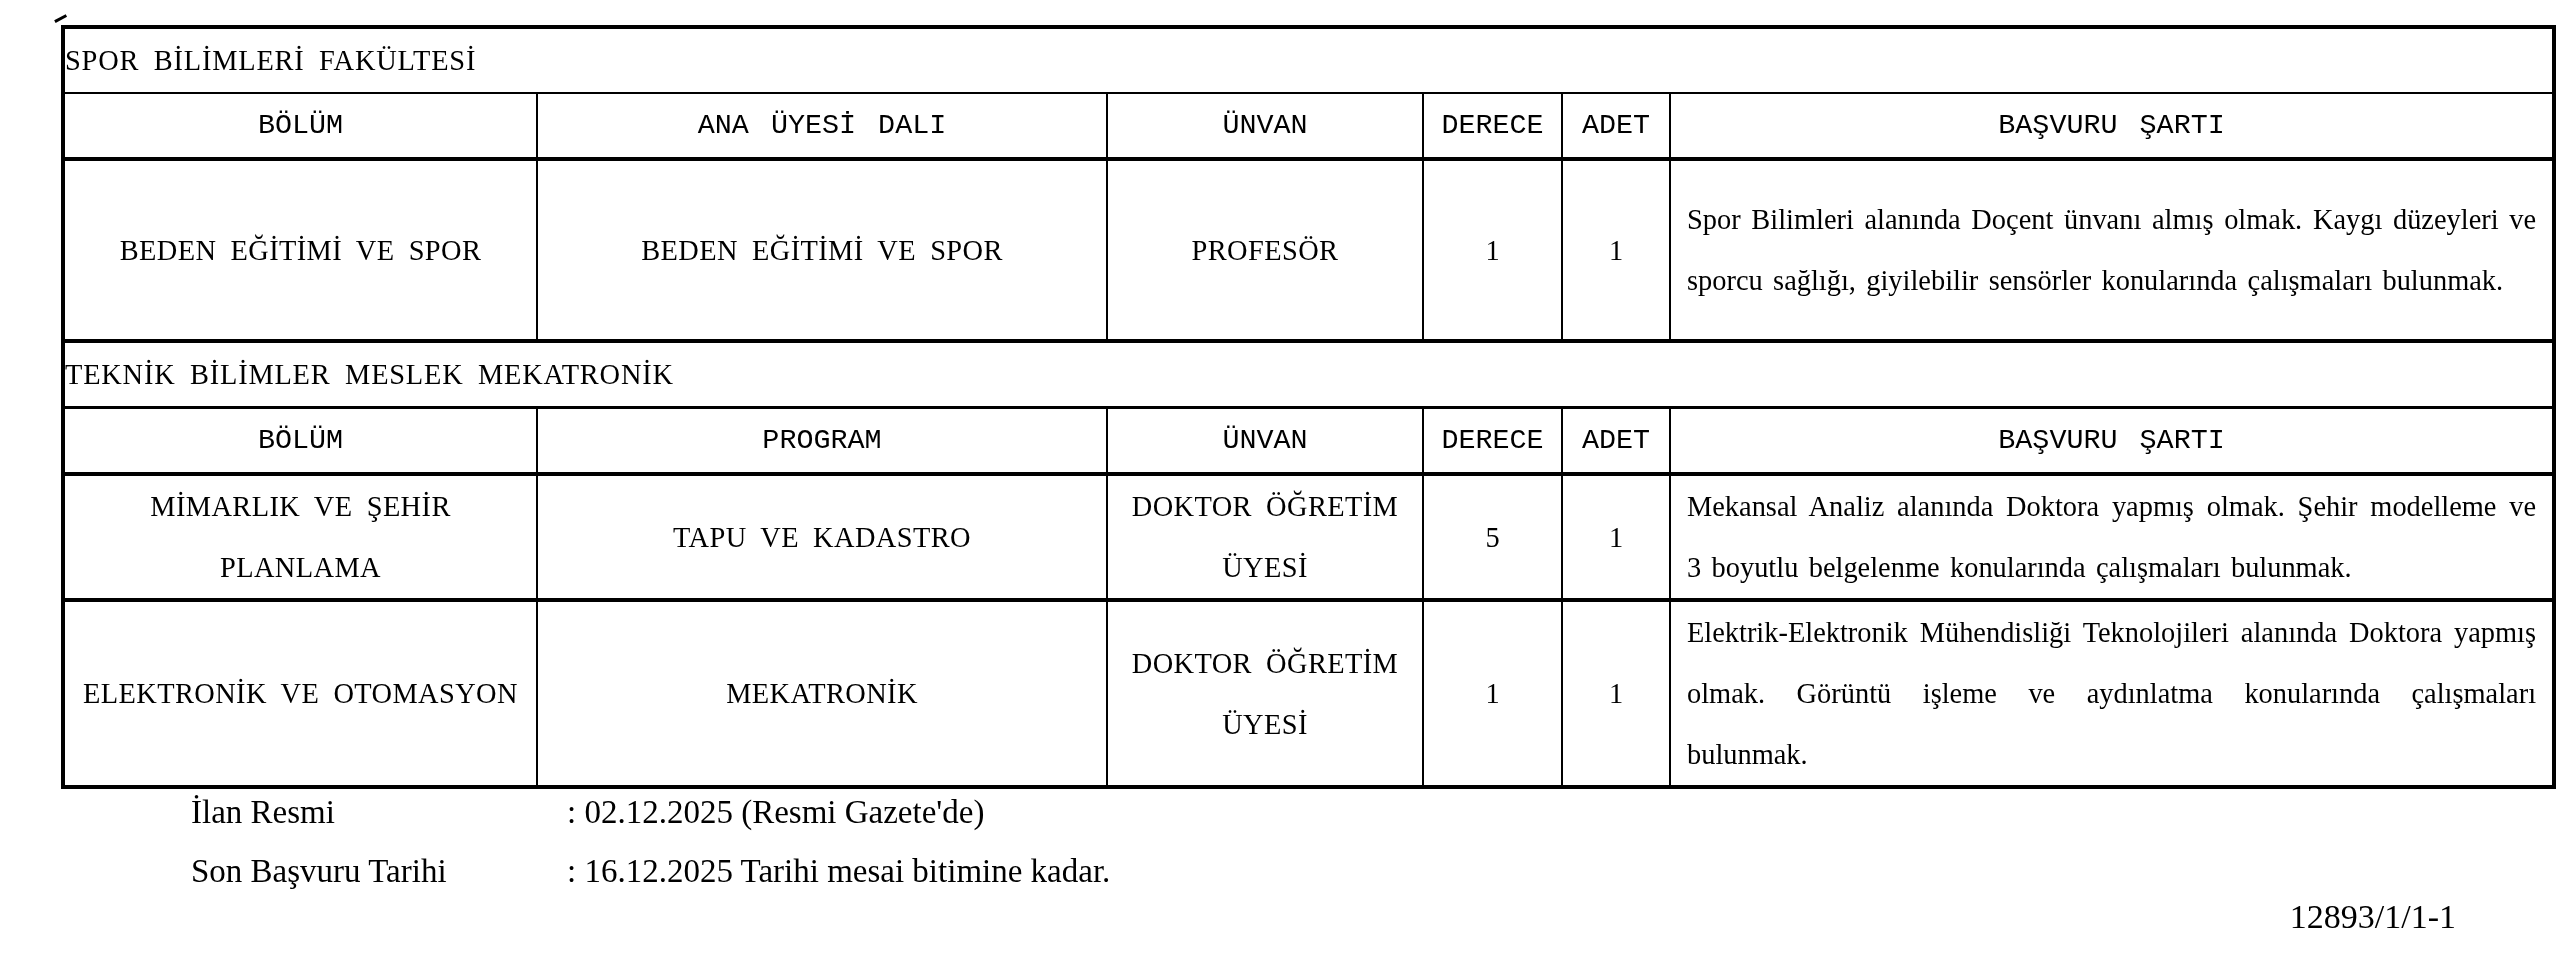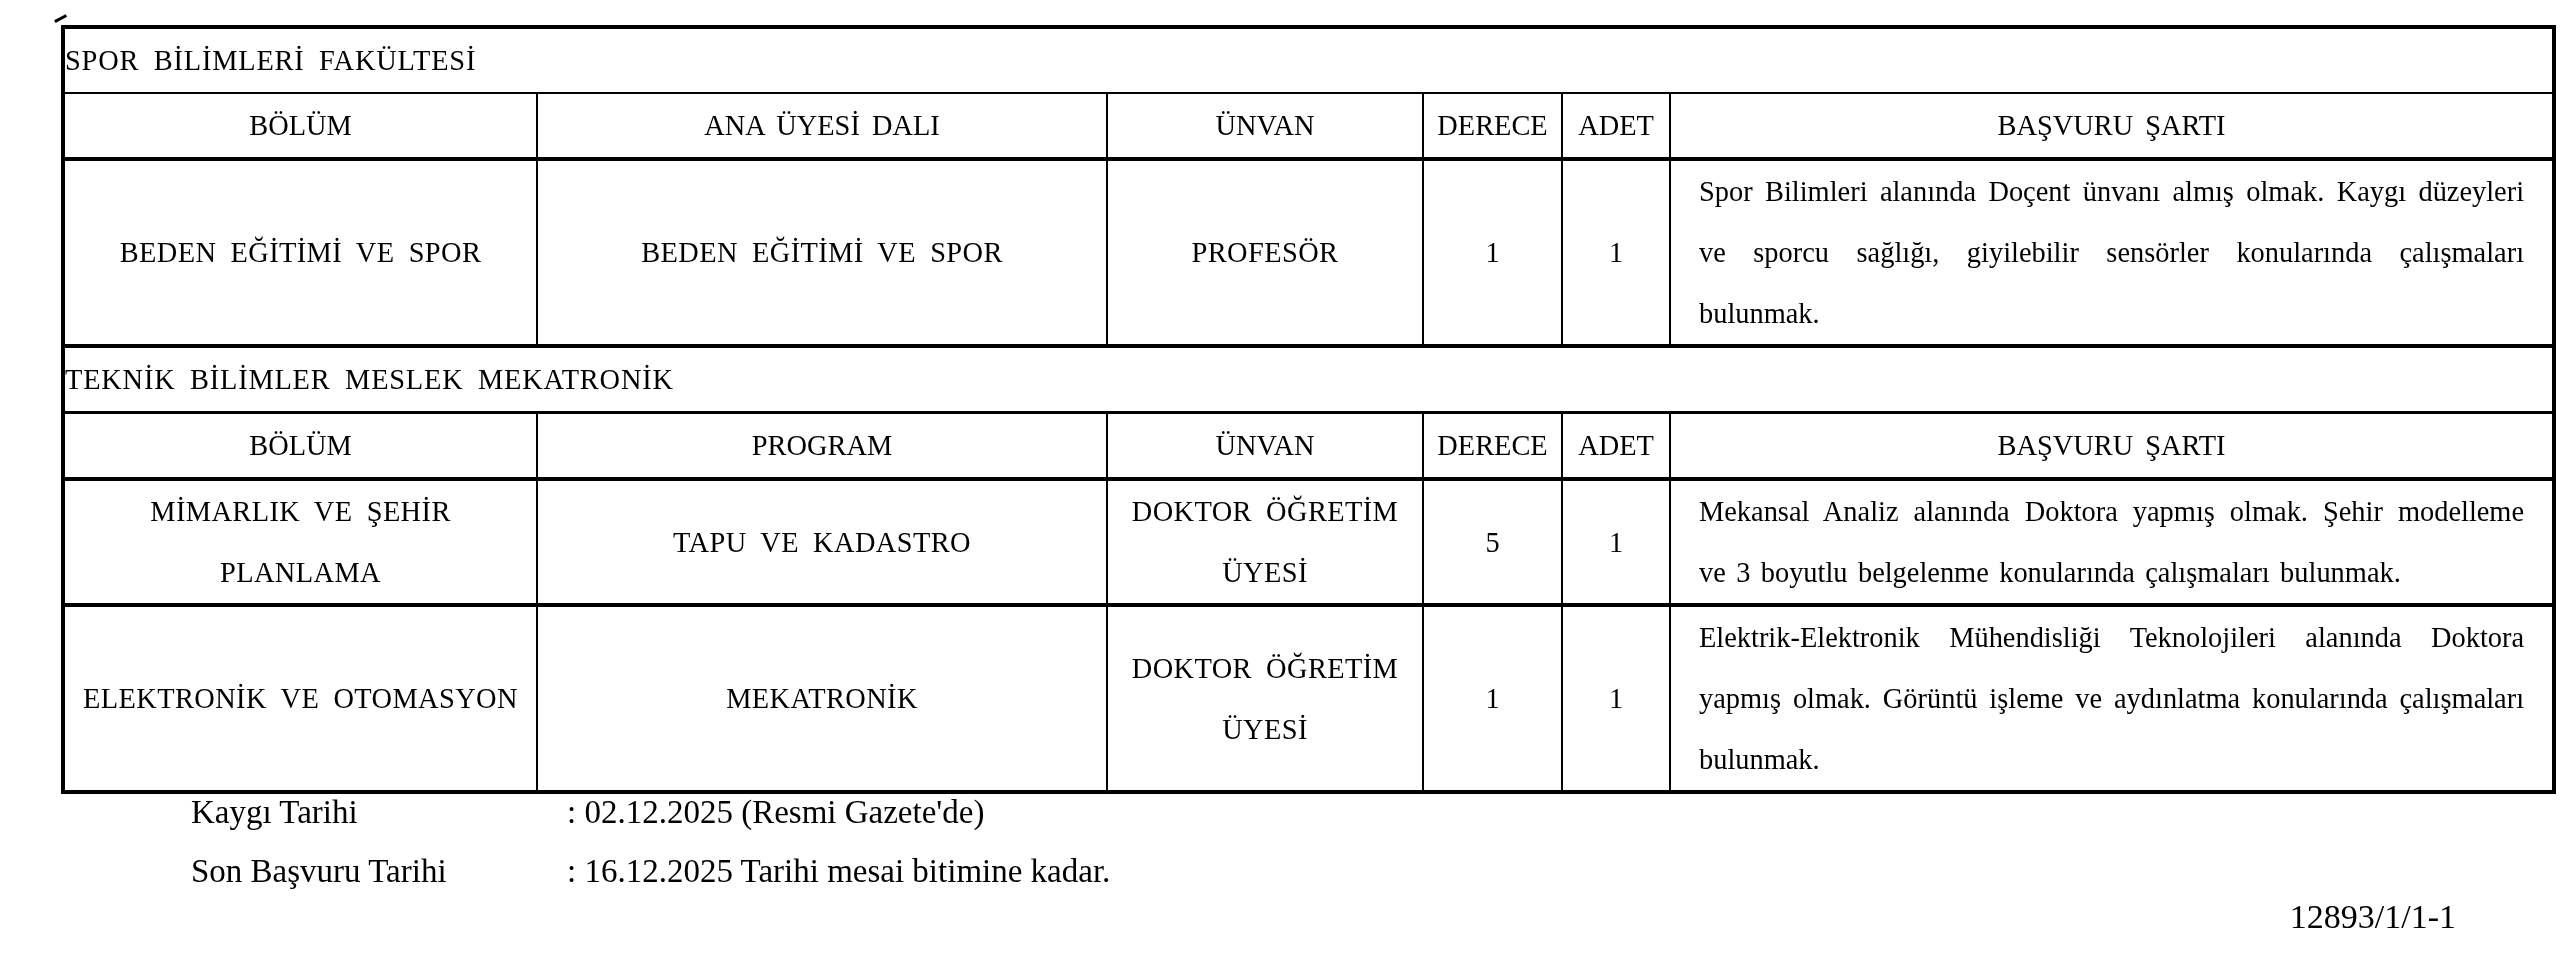--- a/index.html
+++ b/index.html
@@ -41,31 +41,31 @@
     height: 63px;
     word-spacing: 6.7px;
     letter-spacing: 0.8px;
   }
   tr.title-row-2 td { border-bottom-width: 3.3px; }
   tr.header-row td {
     height: 63px;
     text-align: center;
     word-spacing: 5px;
   }
-  tr.header-row td { border-bottom-width: 4.2px; }
+  tr.header-row td { border-bottom-width: 4.2px; font-family: Liberation Mono, monospace; }
   tr.data-row td.cap {
     text-align: center;
     white-space: pre-line;
     word-spacing: 6.7px;
     letter-spacing: 0.4px;
   }
   tr.data-row td.num { text-align: center; }
   tr.data-row td.req {
     text-align: justify;
-    padding: 0 28px;
+    padding: 0 16px;
     word-spacing: 3.3px;
   }
   tr.row-1 { height: 182px; }
   tr.row-1 td { border-bottom-width: 4.2px; }
   tr.row-2 { height: 124px; }
   tr.row-2 td { border-bottom-width: 4.2px; }
   tr.row-3 { height: 180px; }
   
   .footer {
     position: absolute;
@@ -164,21 +164,21 @@
 ÜYESİ</td>
       <td class="num">1</td>
       <td class="num">1</td>
       <td class="req">Elektrik-Elektronik Mühendisliği Teknolojileri alanında Doktora yapmış olmak. Görüntü işleme ve aydınlatma konularında çalışmaları bulunmak.</td>
     </tr>
   </tbody>
     </table>
 
   <div class="footer">
     <div class="footer-row">
-      <span class="footer-label">Kaygı Tarihi</span>
+      <span class="footer-label">İlan Resmi</span>
       <span>: 02.12.2025 (Resmi Gazete'de)</span>
     </div>
     <div class="footer-row">
       <span class="footer-label">Son Başvuru Tarihi</span>
       <span>: 16.12.2025 Tarihi mesai bitimine kadar.</span>
     </div>
   </div>
 
   <div class="doc-code">12893/1/1-1</div>
 </div>

